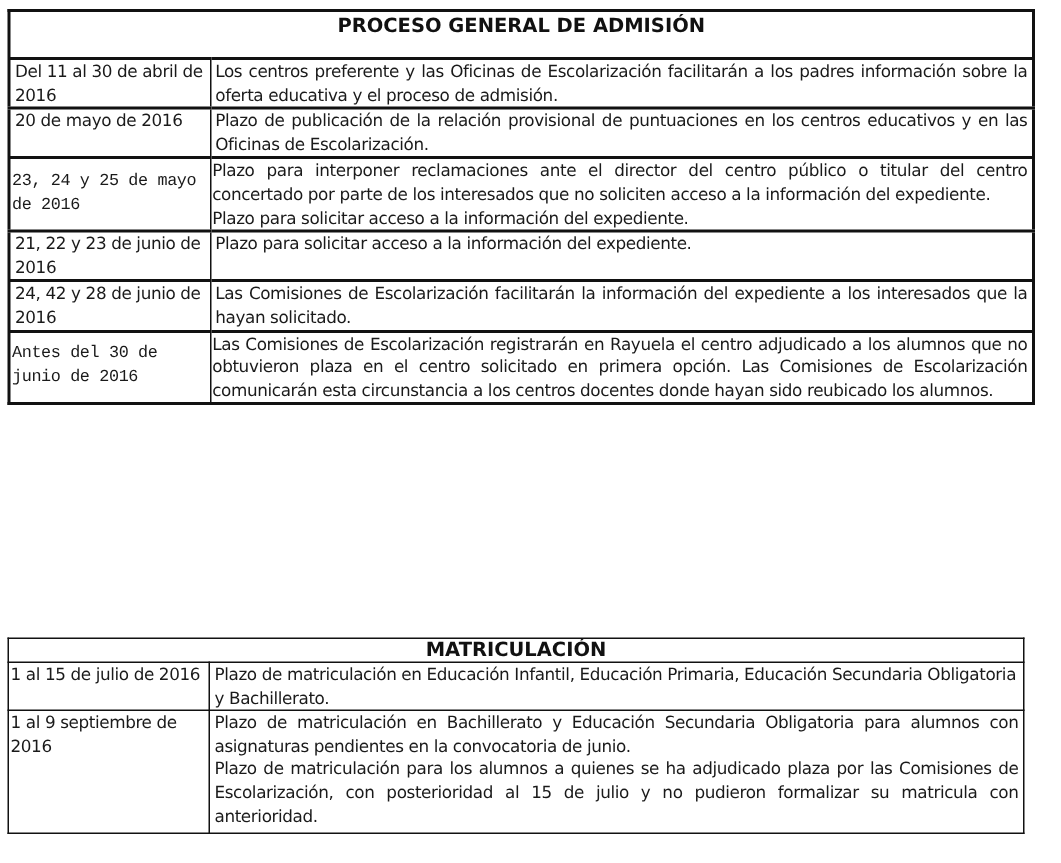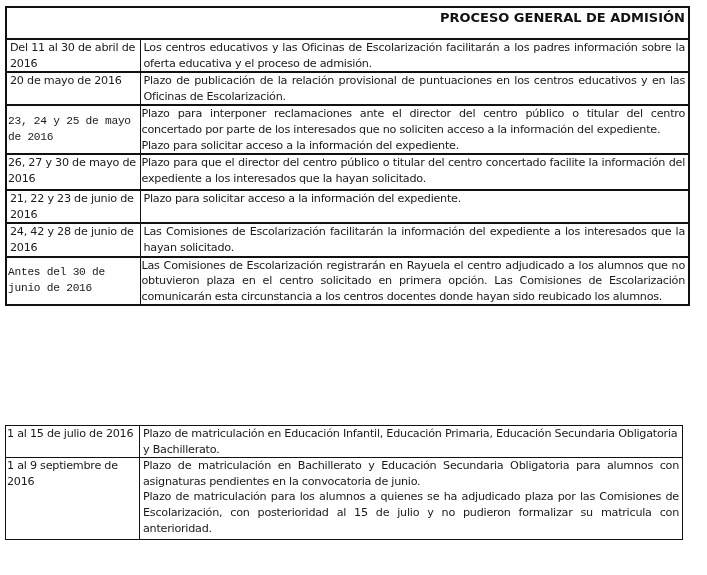--- a/index.html
+++ b/index.html
@@ -18,21 +18,21 @@
     border: 1px solid #111; vertical-align: top;
     font-size: 11.2px; line-height: 15.6px; padding: 0 3px;
     font-family: "DejaVu Sans", sans-serif; font-weight: normal;
     letter-spacing: -0.25px;
   }
   #t1 tr.row td { border-top: 2px solid #111; }
   th.title {
     font-weight: bold; font-size: 13px; text-align: center;
     letter-spacing: 0; color: #111;
   }
-  #t1 th.title { height: 29px; line-height: 18px; vertical-align: top; padding-top: 1px; text-align: right; }
+  #t1 th.title { height: 29px; line-height: 18px; vertical-align: top; padding-top: 1px; }
   #t2 th.title { height: 14px; line-height: 14px; padding: 1px 0 0 0; }
   td.desc { text-align: justify; }
   td.left-tight { padding-left: 1px; }
   .h2 { height: 31px; }
   .h3 { height: 46px; }
   .h-last { height: 47px; }
   .p { margin: 0; }
   td.mid { vertical-align: middle; font-family: Liberation Mono, monospace; }
 </style>
 </head>
@@ -42,36 +42,32 @@
   <colgroup>
       <col class="c1">
       <col>
     </colgroup>
   <tbody>
       <tr>
     <th class="title" colspan="2">PROCESO GENERAL DE ADMISIÓN</th>
   </tr>
   <tr class="row h2">
     <td>Del 11 al 30 de abril de 2016</td>
-    <td class="desc">Los centros educativos y las Oficinas de Escolarización facilitarán a los padres información sobre la oferta educativa y el proceso de admisión.</td>
+    <td class="desc">Los centros preferente y las Oficinas de Escolarización facilitarán a los padres información sobre la oferta educativa y el proceso de admisión.</td>
   </tr>
   <tr class="row h2">
     <td>20 de mayo de 2016</td>
     <td class="desc">Plazo de publicación de la relación provisional de puntuaciones en los centros educativos y en las Oficinas de Escolarización.</td>
   </tr>
   <tr class="row h3">
     <td class="mid left-tight">23, 24 y 25 de mayo de 2016</td>
     <td class="desc left-tight">
       <p class="p">Plazo para interponer reclamaciones ante el director del centro público o titular del centro concertado por parte de los interesados que no soliciten acceso a la información del expediente.</p>
       <p class="p">Plazo para solicitar acceso a la información del expediente.</p>
     </td>
-  </tr>
-  <tr class="row" style="height:36px">
-    <td class="left-tight">26, 27 y 30 de mayo de 2016</td>
-    <td class="desc left-tight">Plazo para que el director del centro público o titular del centro concertado facilite la información del expediente a los interesados que la hayan solicitado.</td>
   </tr>
   <tr class="row h2">
     <td>21, 22 y 23 de junio de 2016</td>
     <td class="desc">Plazo para solicitar acceso a la información del expediente.</td>
   </tr>
   <tr class="row h2">
     <td>24, 42 y 28 de junio de 2016</td>
     <td class="desc">Las Comisiones de Escolarización facilitarán la información del expediente a los interesados que la hayan solicitado.</td>
   </tr>
   <tr class="row h-last">
@@ -80,20 +76,23 @@
   </tr>
 </tbody>
   </table>
 
 <table id="t2">
   <colgroup>
       <col class="c1">
       <col>
     </colgroup>
   <tbody>
+      <tr>
+    <th class="title" colspan="2">MATRICULACIÓN</th>
+  </tr>
   <tr class="h2">
     <td class="left-tight">1 al 15 de julio de 2016</td>
     <td>Plazo de matriculación en Educación Infantil, Educación Primaria, Educación Secundaria Obligatoria y Bachillerato.</td>
   </tr>
   <tr style="height:82px">
     <td class="left-tight">1 al 9 septiembre de 2016</td>
     <td class="desc">
       <p class="p">Plazo de matriculación en Bachillerato y Educación Secundaria Obligatoria para alumnos con asignaturas pendientes en la convocatoria de junio.</p>
       <p class="p">Plazo de matriculación para los alumnos a quienes se ha adjudicado plaza por las Comisiones de Escolarización, con posterioridad al 15 de julio y no pudieron formalizar su matricula con anterioridad.</p>
     </td>

